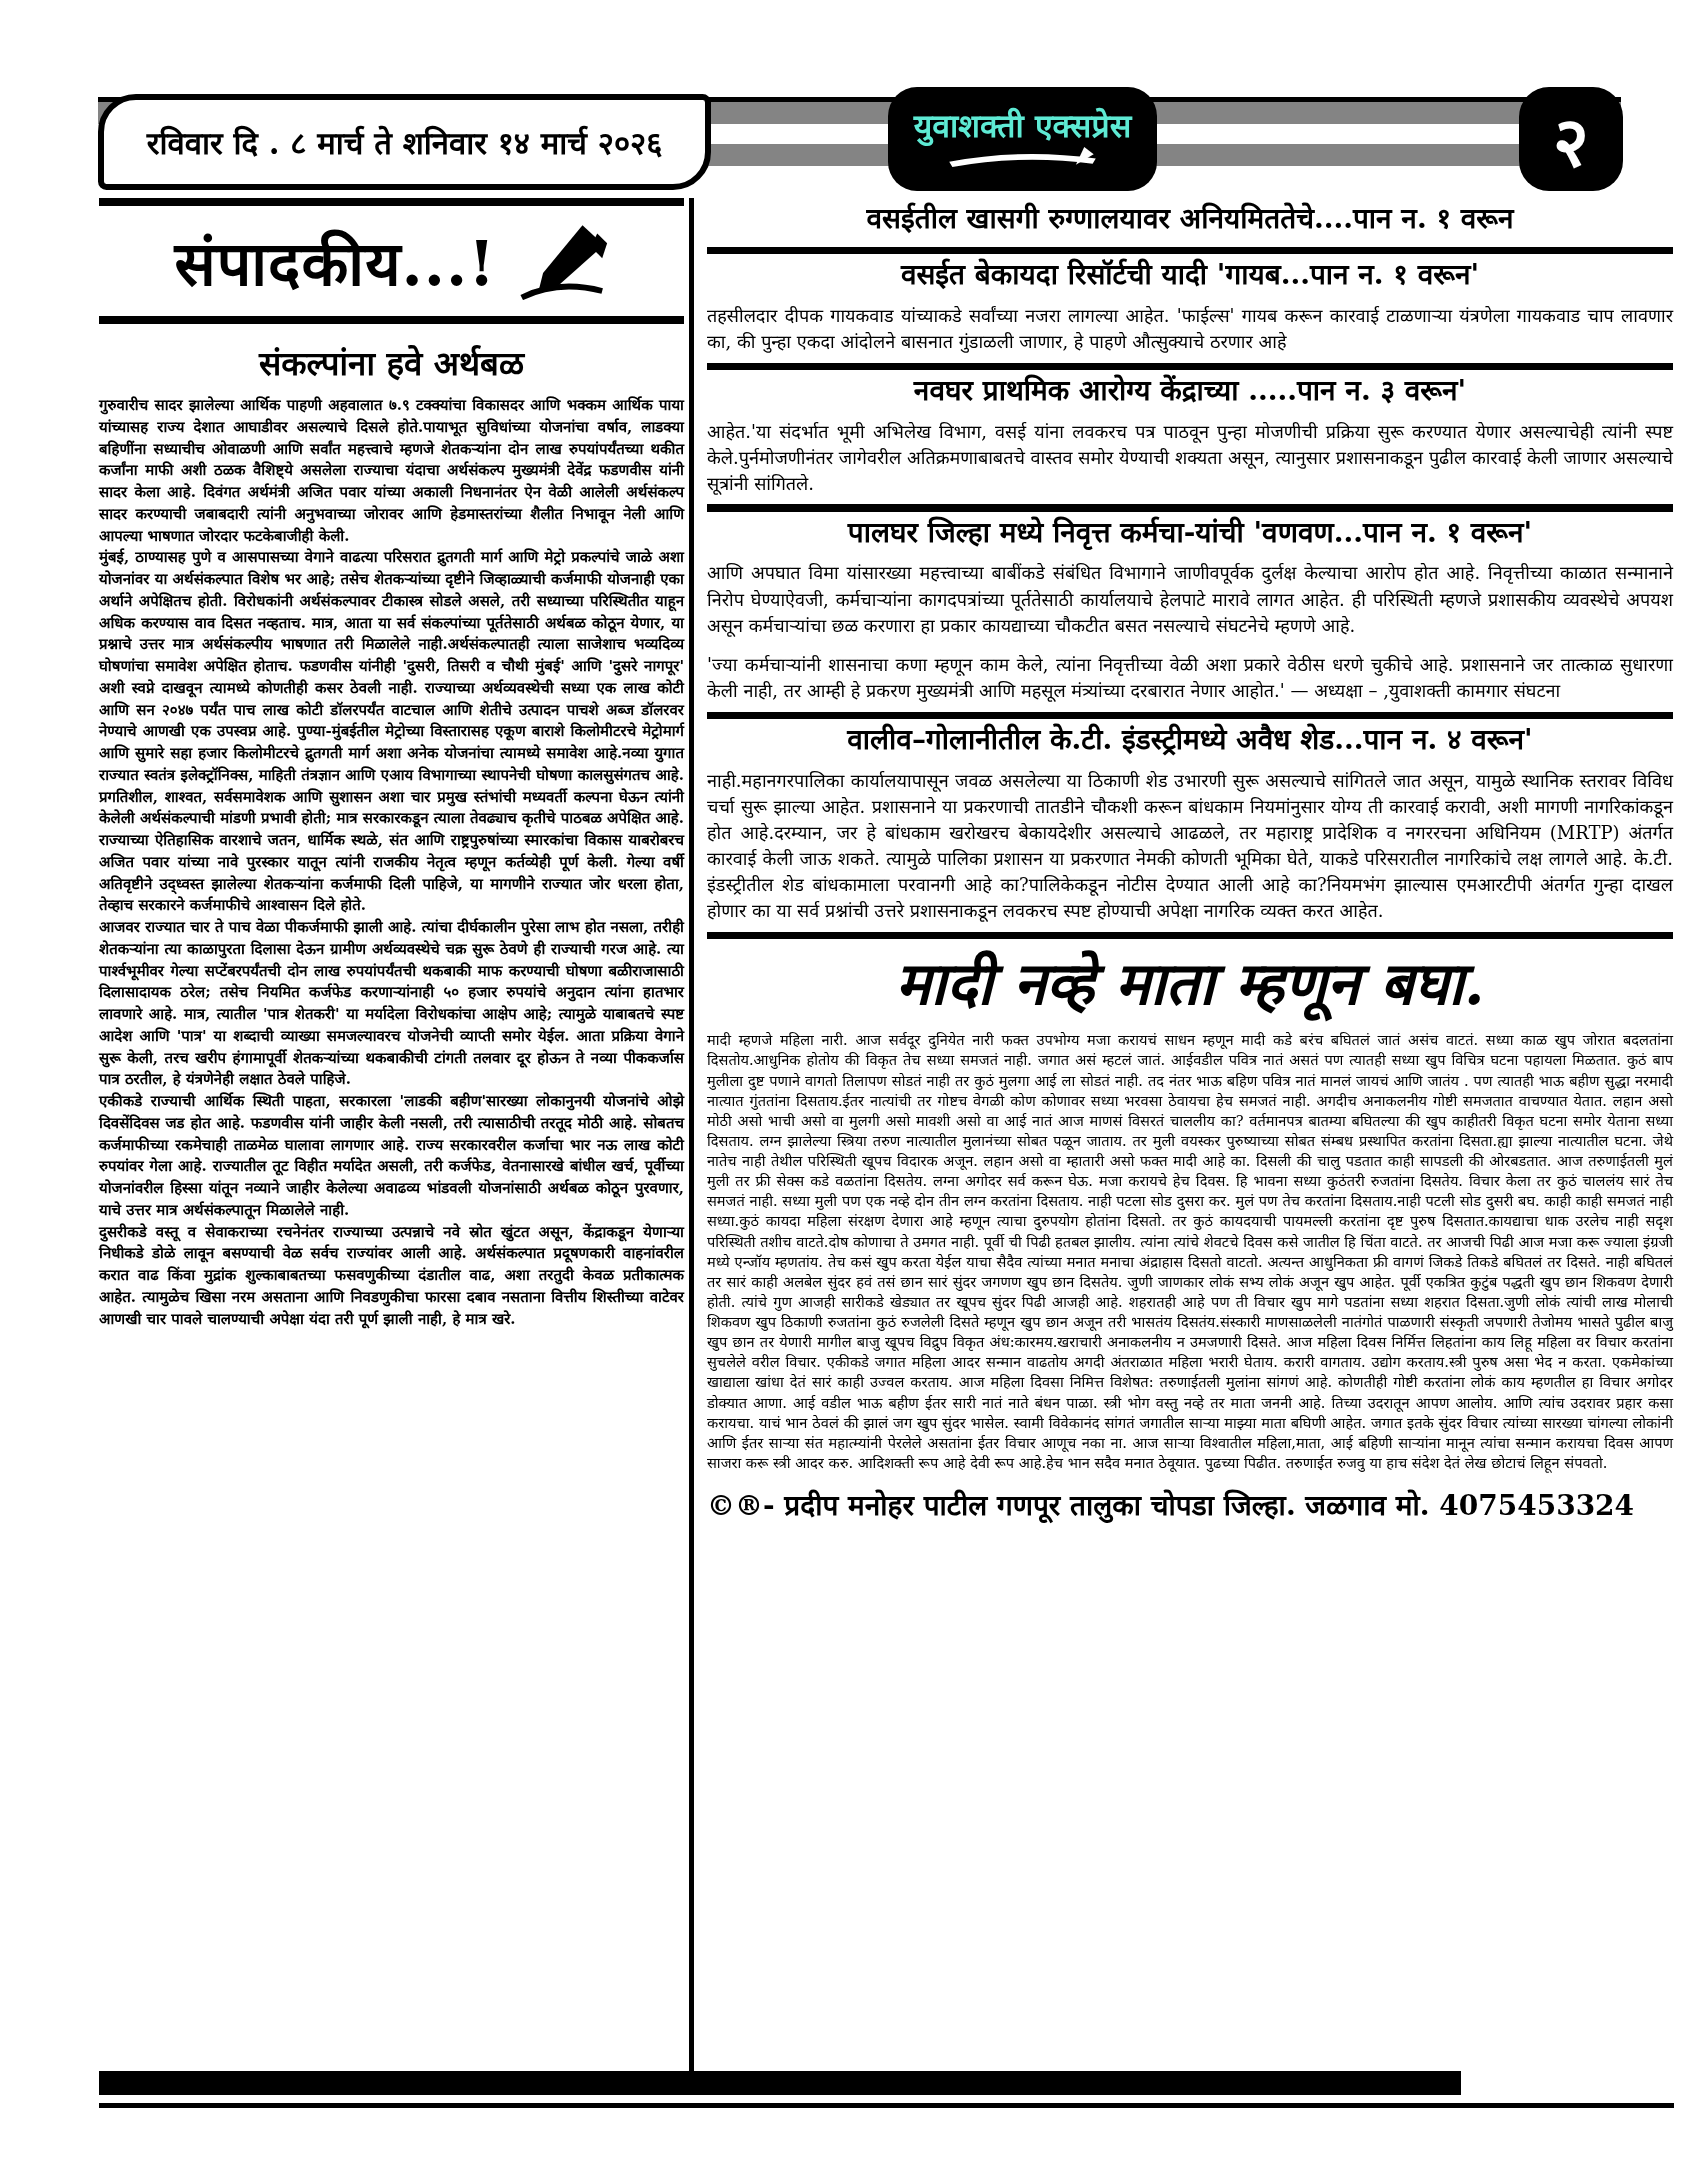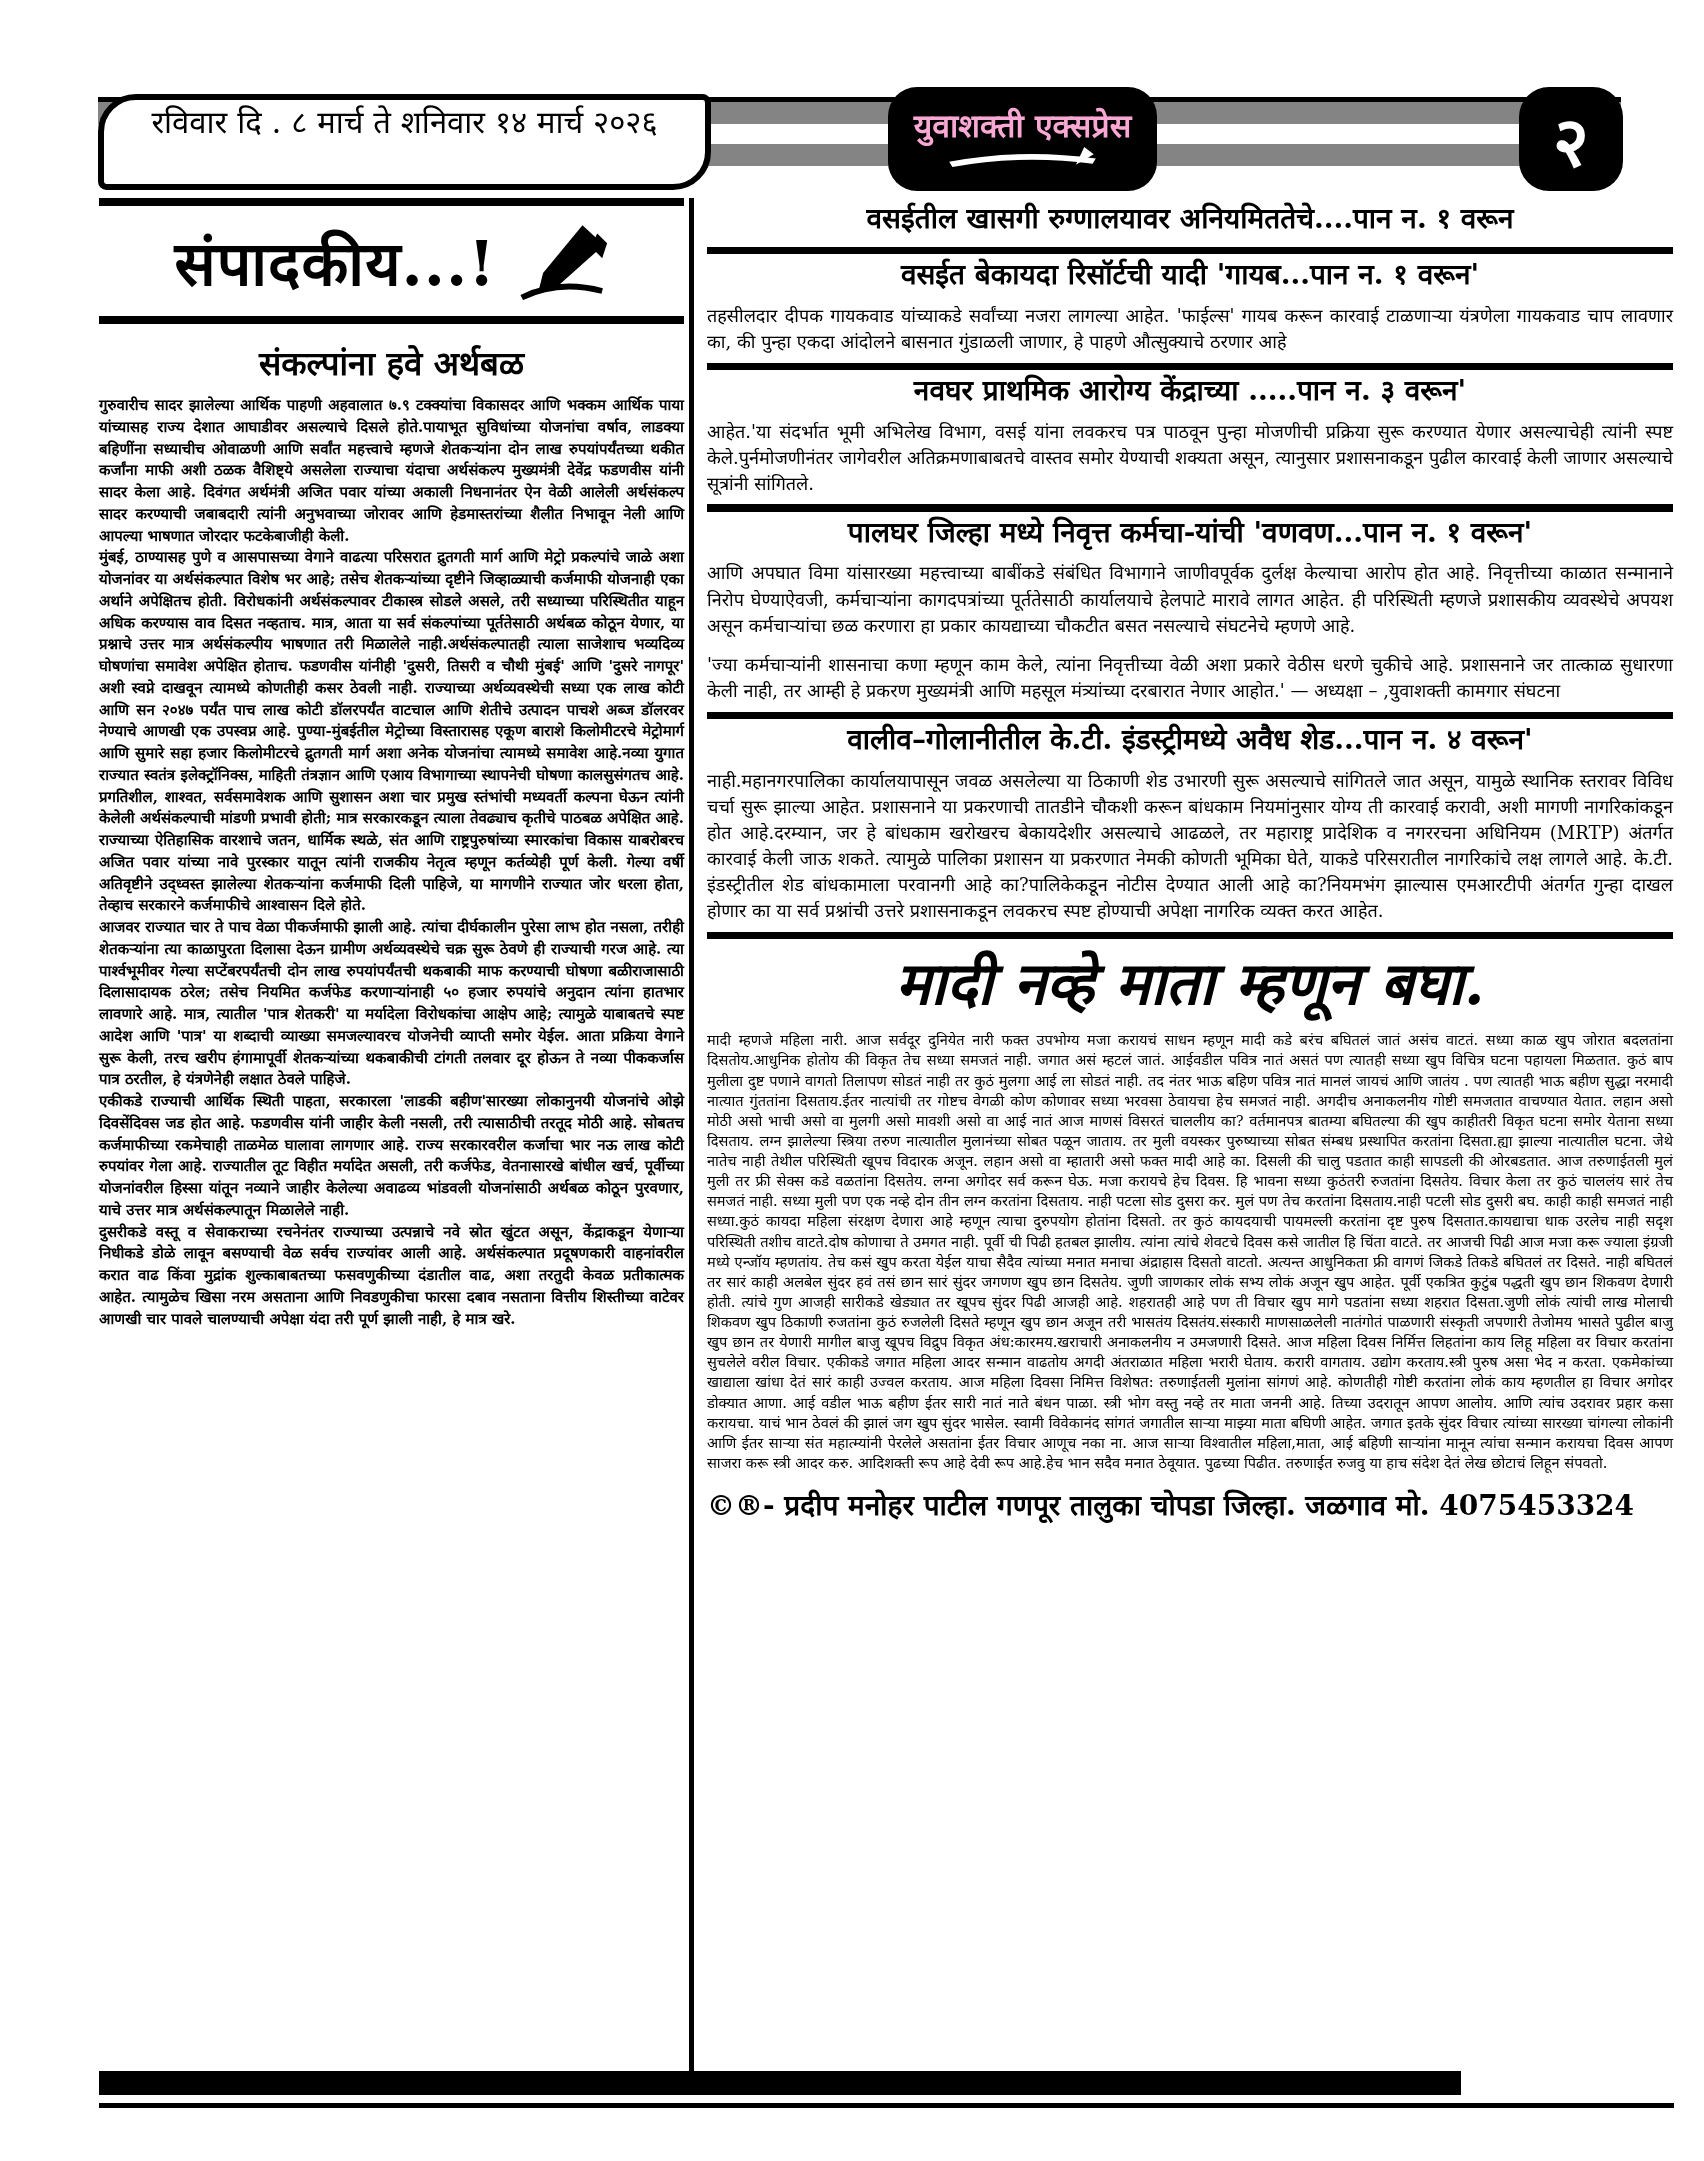--- a/index.html
+++ b/index.html
@@ -9,26 +9,26 @@
   }
   
   .banner{
     position:absolute;left:98px;top:97px;width:1523px;height:77px;
     border-top:5.2px solid #000;
     background:repeating-linear-gradient(180deg,#848484 0 22px,#ffffff 22px 42px);
   }
   .date-box{
     position:absolute;left:98px;top:94px;width:601px;height:84px;
     background:#fff;border:6.3px solid #000;border-radius:38px 8.4px 38px 8.4px;
-    display:flex;justify-content:center;
-    font-weight:normal;font-size:31px;white-space:nowrap;
+    display:flex;align-items:center;justify-content:center;
+    font-weight:bold;font-size:31px;white-space:nowrap;
   }
   .masthead{
     position:absolute;left:888px;top:87px;width:269px;height:104px;
-    background:#000;color:#f9a8d4;border-radius:29px;
+    background:#000;color:#5eead4;border-radius:29px;
     display:flex;flex-direction:column;align-items:center;justify-content:center;
     font-weight:bold;font-size:32px;text-align:center;line-height:1.05;
   }
   .masthead svg{display:block;margin-top:3.1px;}
   .pageno{
     position:absolute;left:1519px;top:87px;width:104px;height:104px;
     background:#000;color:#fff;border-radius:30px;
     display:flex;align-items:center;justify-content:center;
     font-weight:bold;font-size:69px;
   }

